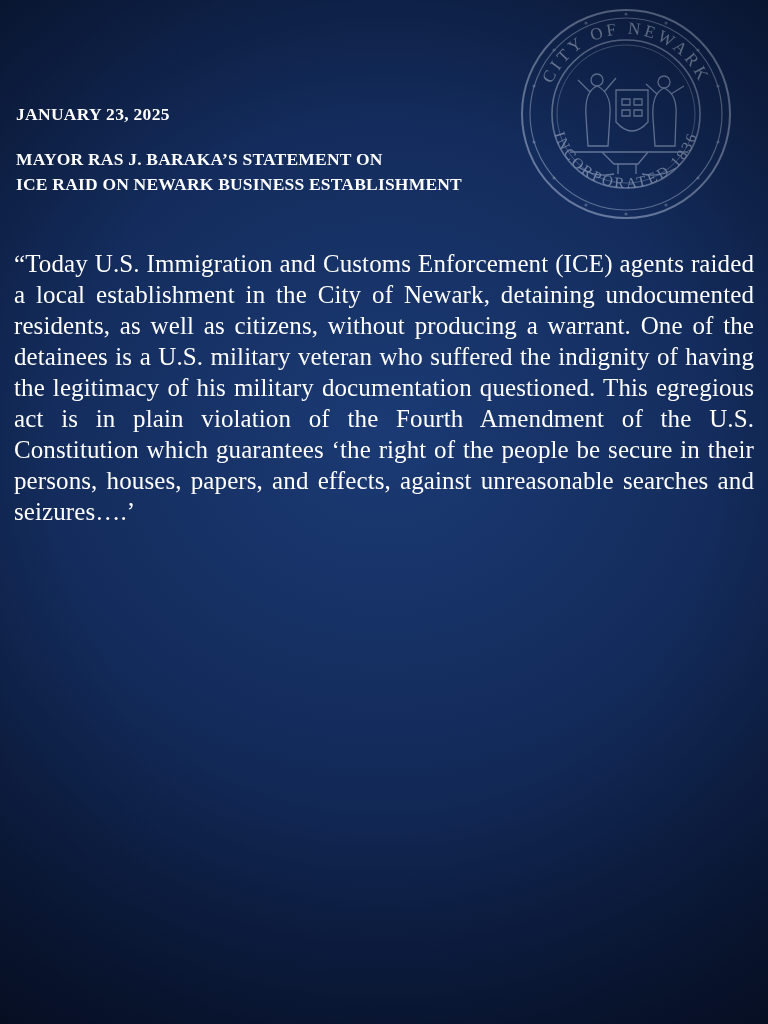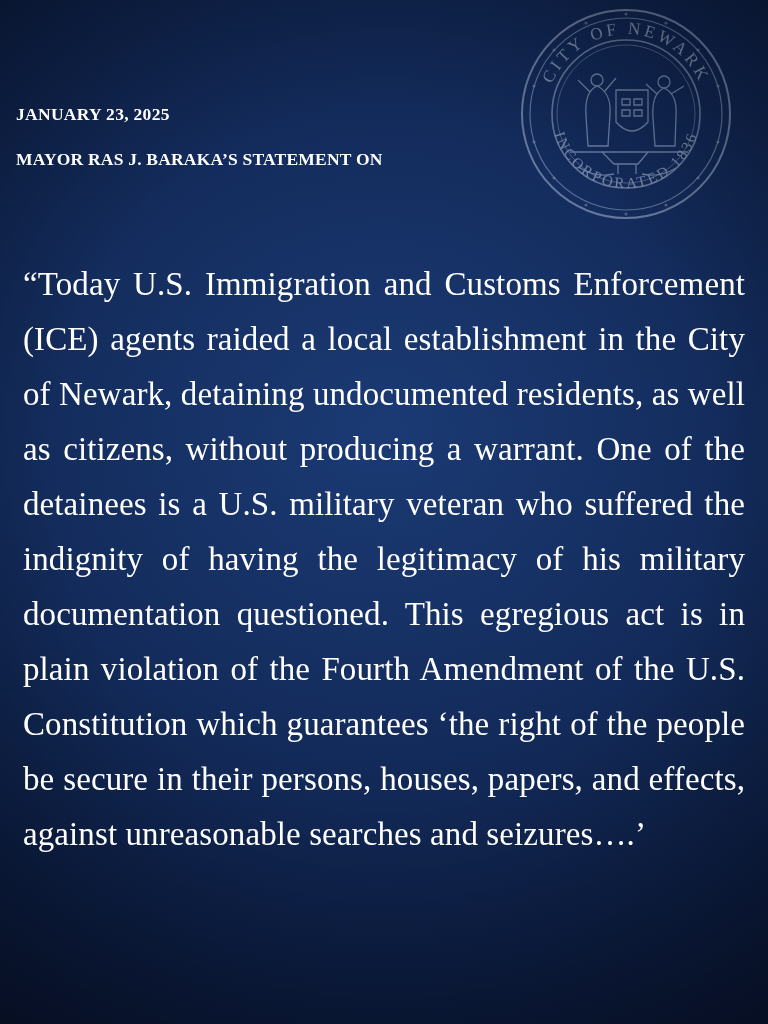--- a/index.html
+++ b/index.html
@@ -69,25 +69,25 @@
   .headline span { display: block; }
 
   .body {
     position: absolute;
     left: 14px;
     right: 14px;
     top: 248px;
     z-index: 3;
   }
   .para {
-    font-size: 33px;
-    line-height: 55px;
+    font-size: 25px;
+    line-height: 31px;
     text-align: justify;
     text-justify: inter-word;
-    margin: 9px;
+    margin: 0;
     color: #ffffff;
     letter-spacing: 0.1px;
   }
   .para + .para {
     margin-top: 46px;
   }
   .para.last {
     text-align: justify;
   }
   .para.last::after {
@@ -154,20 +154,21 @@
         <path d="M 100,158 L 100,168 M 118,158 L 118,168"></path>
         <path d="M 62,162 q 16,10 34,6 M 158,162 q -16,10 -34,6"></path>
       </g>
     </svg>
   </div>
 
   <div class="header">
     <div class="date">JANUARY 23, 2025</div>
     <div class="headline">
       <span>MAYOR RAS J. BARAKA’S STATEMENT ON</span>
+      <span>ICE RAID ON NEWARK BUSINESS ESTABLISHMENT</span>
     </div>
   </div>
 
   <div class="body">
     <p class="para">“Today U.S. Immigration and Customs Enforcement (ICE) agents raided a local establishment in the City of Newark, detaining undocumented residents, as well as citizens, without producing a warrant. One of the detainees is a U.S. military veteran who suffered the indignity of having the legitimacy of his military documentation questioned. This egregious act is in plain violation of the Fourth Amendment of the U.S. Constitution which guarantees ‘the right of the people be secure in their persons, houses, papers, and effects, against unreasonable searches and seizures….’</p>
   </div>
 
 </div>
 
 </body></html>

